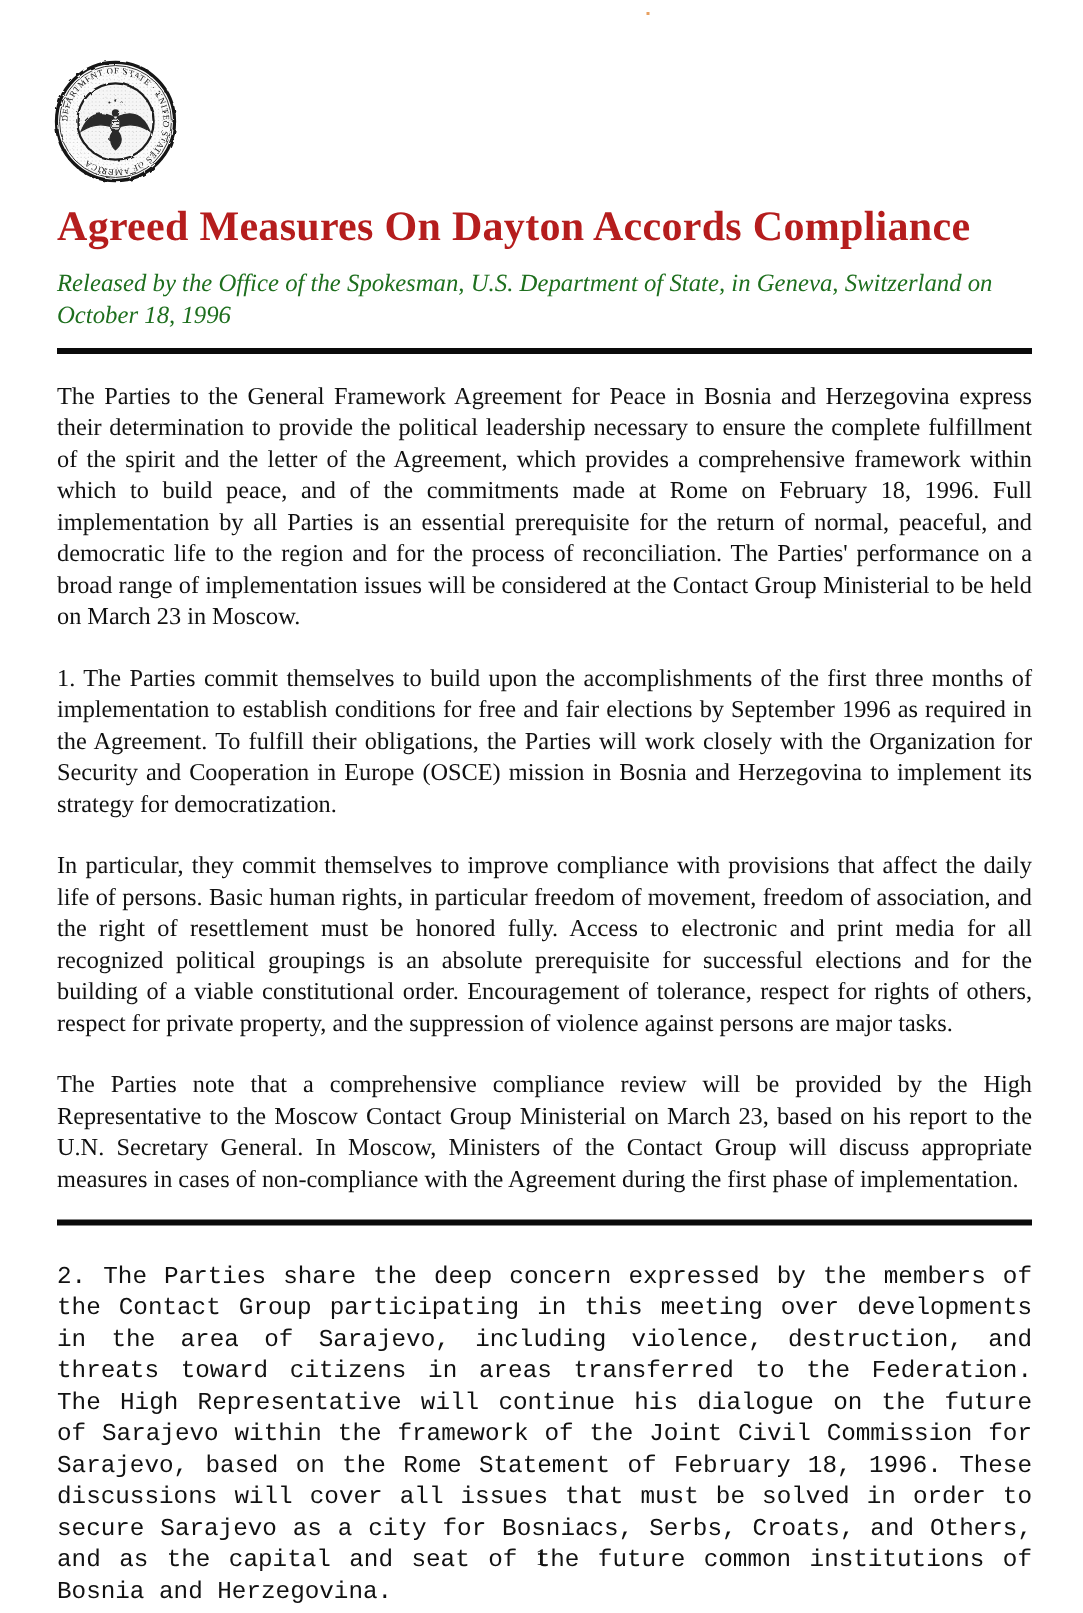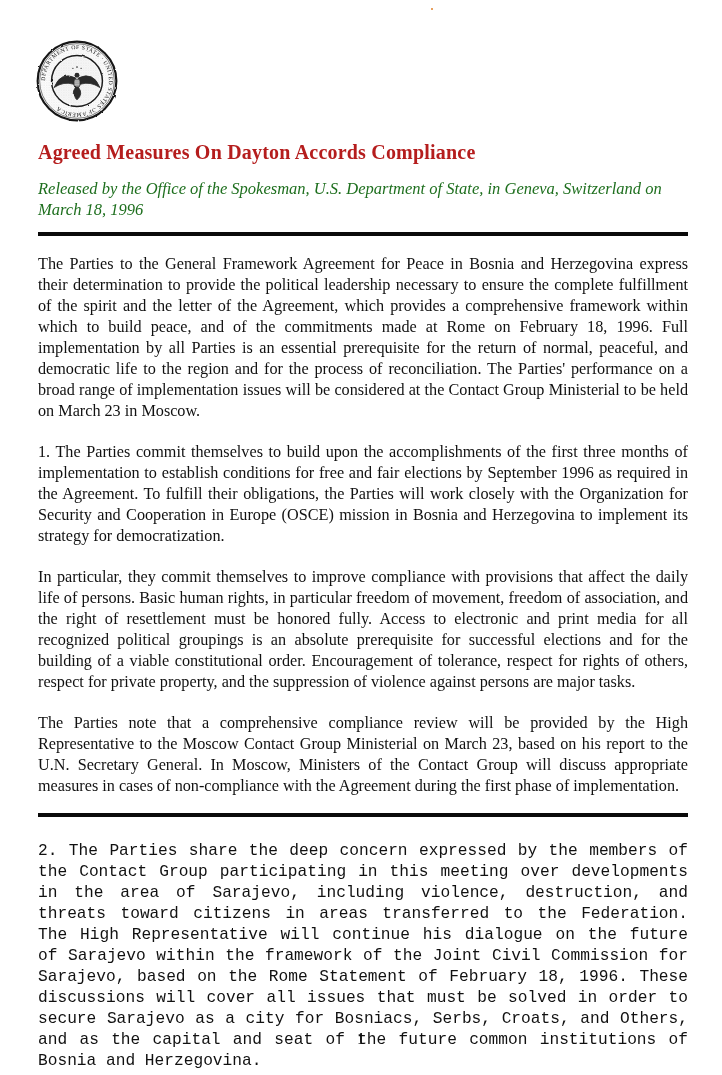--- a/index.html
+++ b/index.html
@@ -24,21 +24,21 @@
     height: 82px;
   }
   .content {
     position: absolute;
     left: 38px;
     top: 0;
     width: 650px;
   }
   .title {
     margin: 138px 0 12px 0;
-    font-size: 20px;
+    font-size: 28px;
     line-height: 28px;
     font-weight: bold;
     letter-spacing: 0.2px;
   }
   .subtitle {
     margin: 9px 0 0 0;
     font-size: 16.5px;
     line-height: 21px;
     font-style: italic;
   }
@@ -126,21 +126,21 @@
           <path d="M47 50 h6 M47 52.5 h6 M47 55 h6" stroke-width="0.8" fill="none"></path>
         </g>
       </g>
     </svg>
   </div>
 
   <div class="content">
 
     <h1 class="title" style="color: rgb(181, 29, 29);">Agreed Measures On Dayton Accords Compliance</h1>
 
-    <p class="subtitle" style="color: rgb(30, 111, 30);">Released by the Office of the Spokesman, U.S. Department of State, in Geneva, Switzerland on March 18, 1996</p>
+    <p class="subtitle" style="color: rgb(30, 111, 30);">Released by the Office of the Spokesman, U.S. Department of State, in Geneva, Switzerland on October 18, 1996</p>
 
     <hr class="rule">
 
     <div class="section section-1">
         <p class="para">The Parties to the General Framework Agreement for Peace in Bosnia and Herzegovina express their determination to provide the political leadership necessary to ensure the complete fulfillment of the spirit and the letter of the Agreement, which provides a comprehensive framework within which to build peace, and of the commitments made at Rome on February 18, 1996. Full implementation by all Parties is an essential prerequisite for the return of normal, peaceful, and democratic life to the region and for the process of reconciliation. The Parties' performance on a broad range of implementation issues will be considered at the Contact Group Ministerial to be held on March 23 in Moscow.</p>
         <p class="para">1. The Parties commit themselves to build upon the accomplishments of the first three months of implementation to establish conditions for free and fair elections by September 1996 as required in the Agreement. To fulfill their obligations, the Parties will work closely with the Organization for Security and Cooperation in Europe (OSCE) mission in Bosnia and Herzegovina to implement its strategy for democratization.</p>
         <p class="para">In particular, they commit themselves to improve compliance with provisions that affect the daily life of persons. Basic human rights, in particular freedom of movement, freedom of association, and the right of resettlement must be honored fully. Access to electronic and print media for all recognized political groupings is an absolute prerequisite for successful elections and for the building of a viable constitutional order. Encouragement of tolerance, respect for rights of others, respect for private property, and the suppression of violence against persons are major tasks.</p>
         <p class="para">The Parties note that a comprehensive compliance review will be provided by the High Representative to the Moscow Contact Group Ministerial on March 23, based on his report to the U.N. Secretary General. In Moscow, Ministers of the Contact Group will discuss appropriate measures in cases of non-compliance with the Agreement during the first phase of implementation.</p>
       </div>
 

